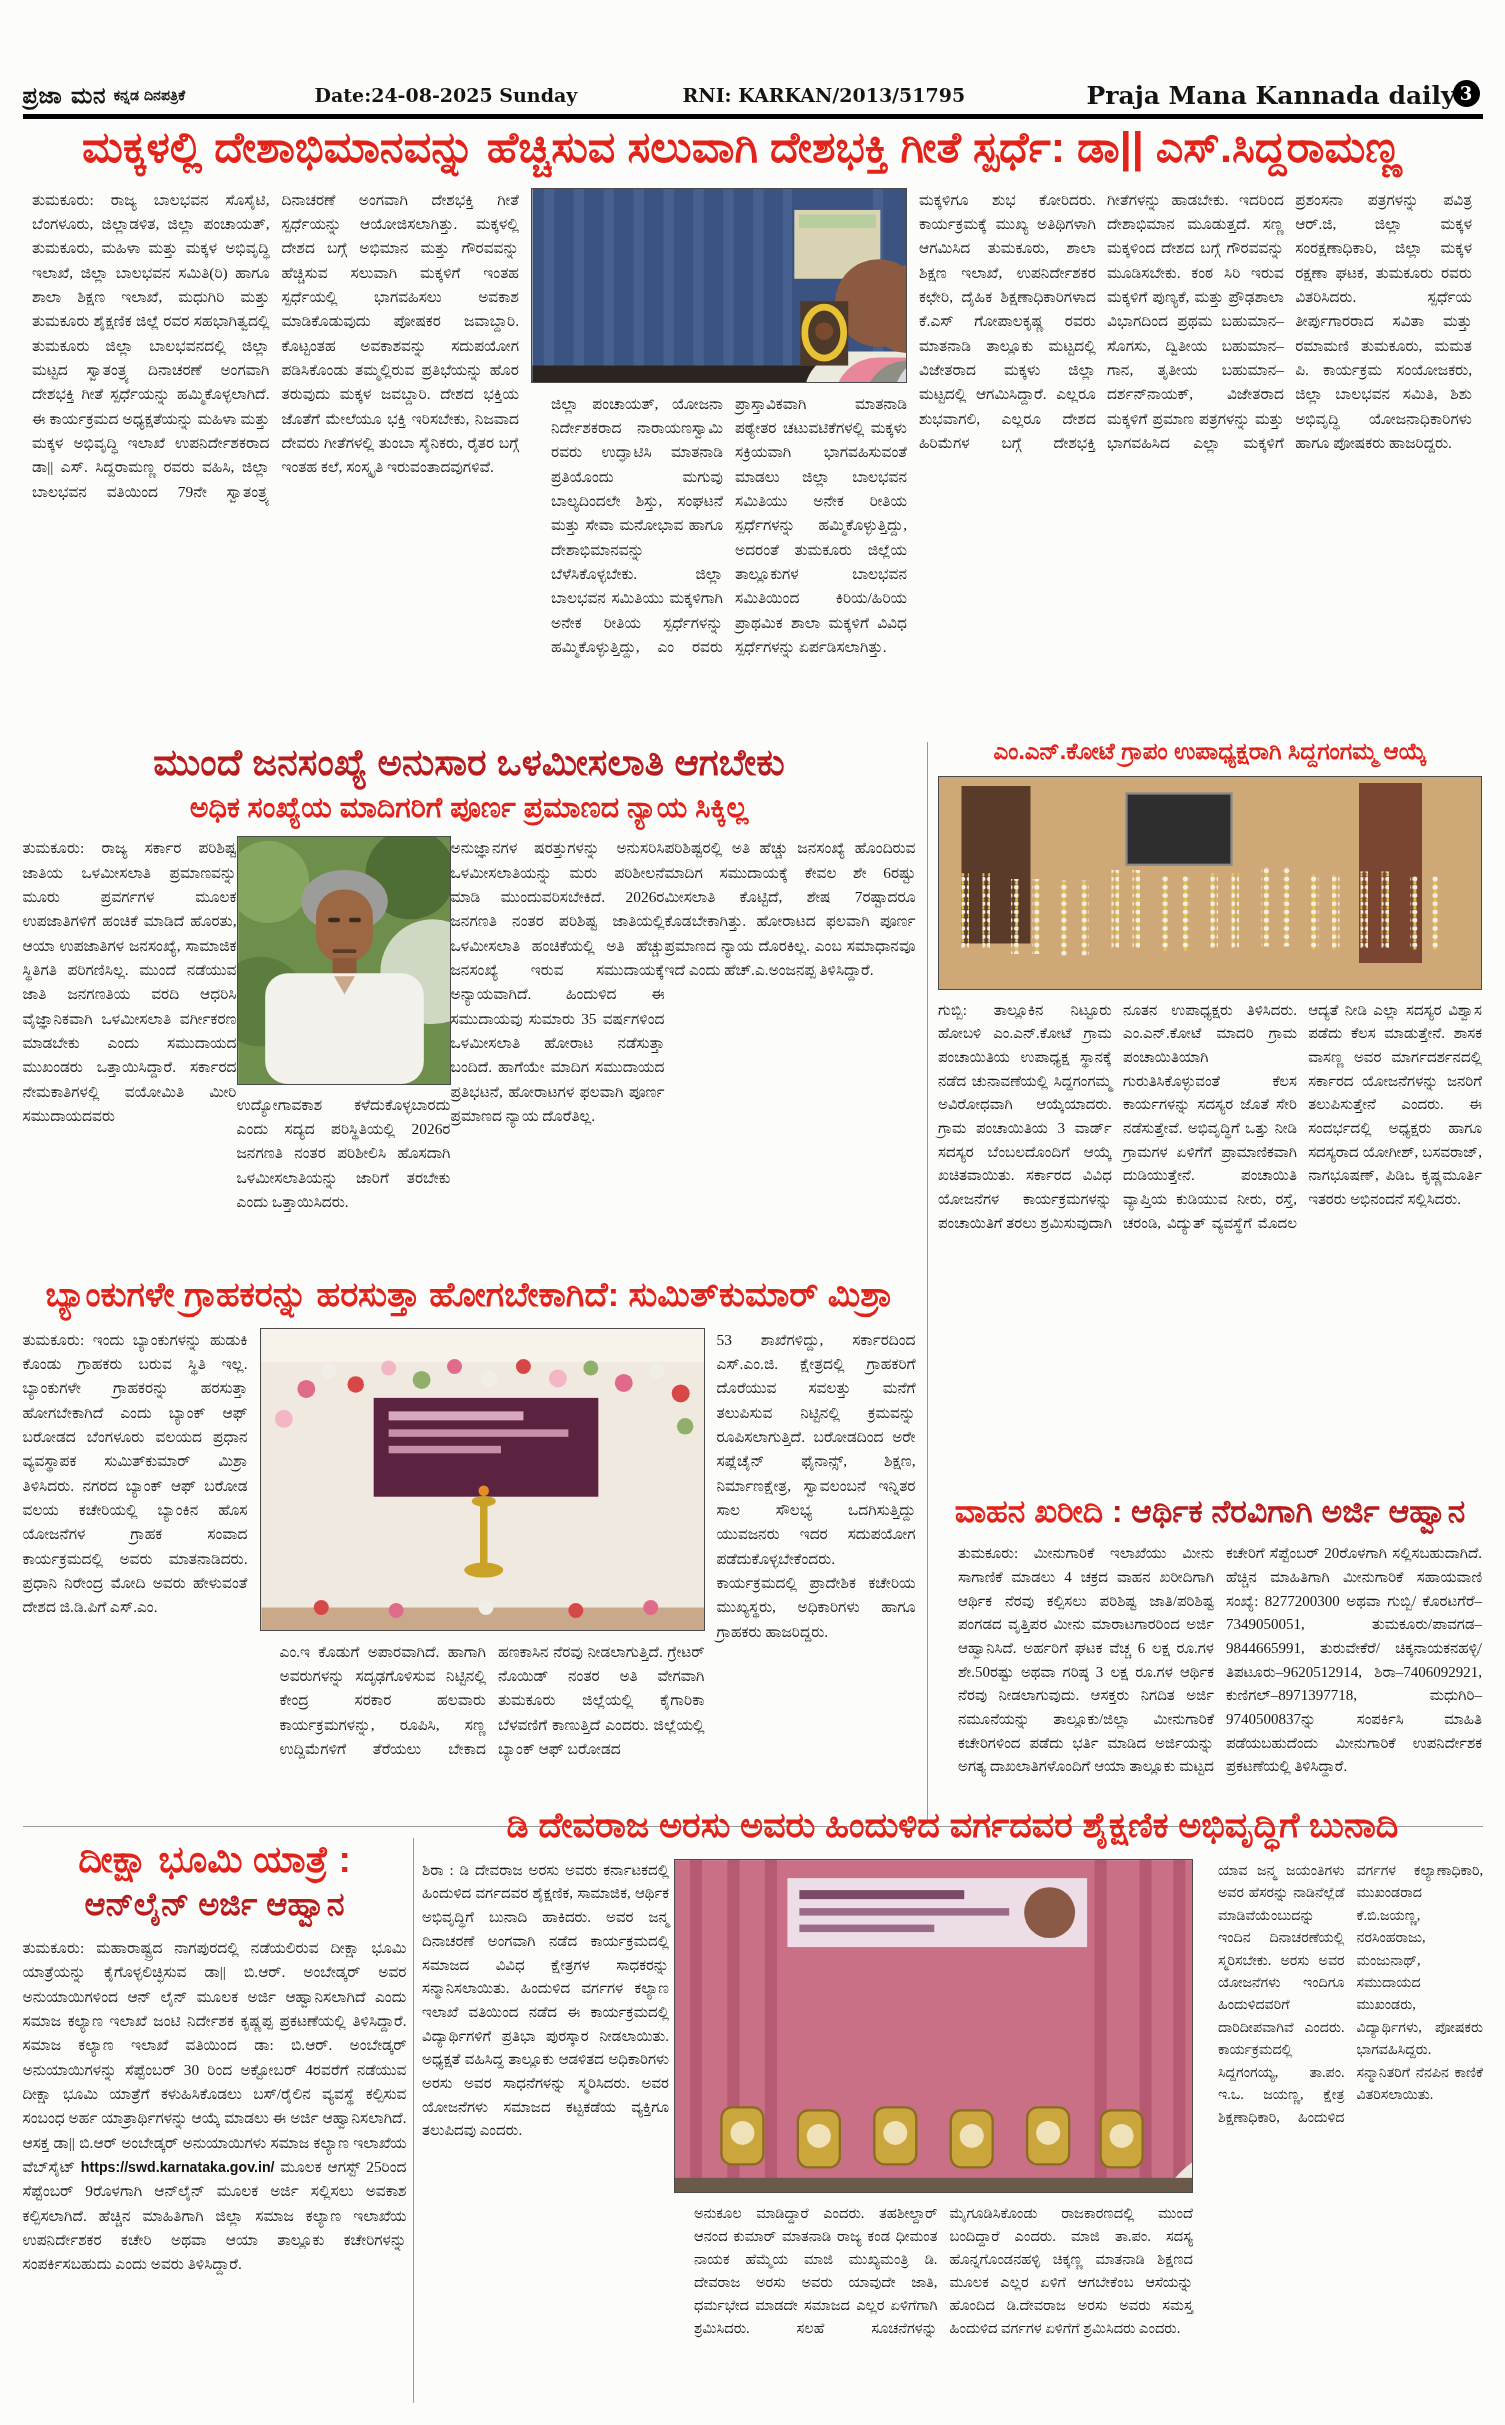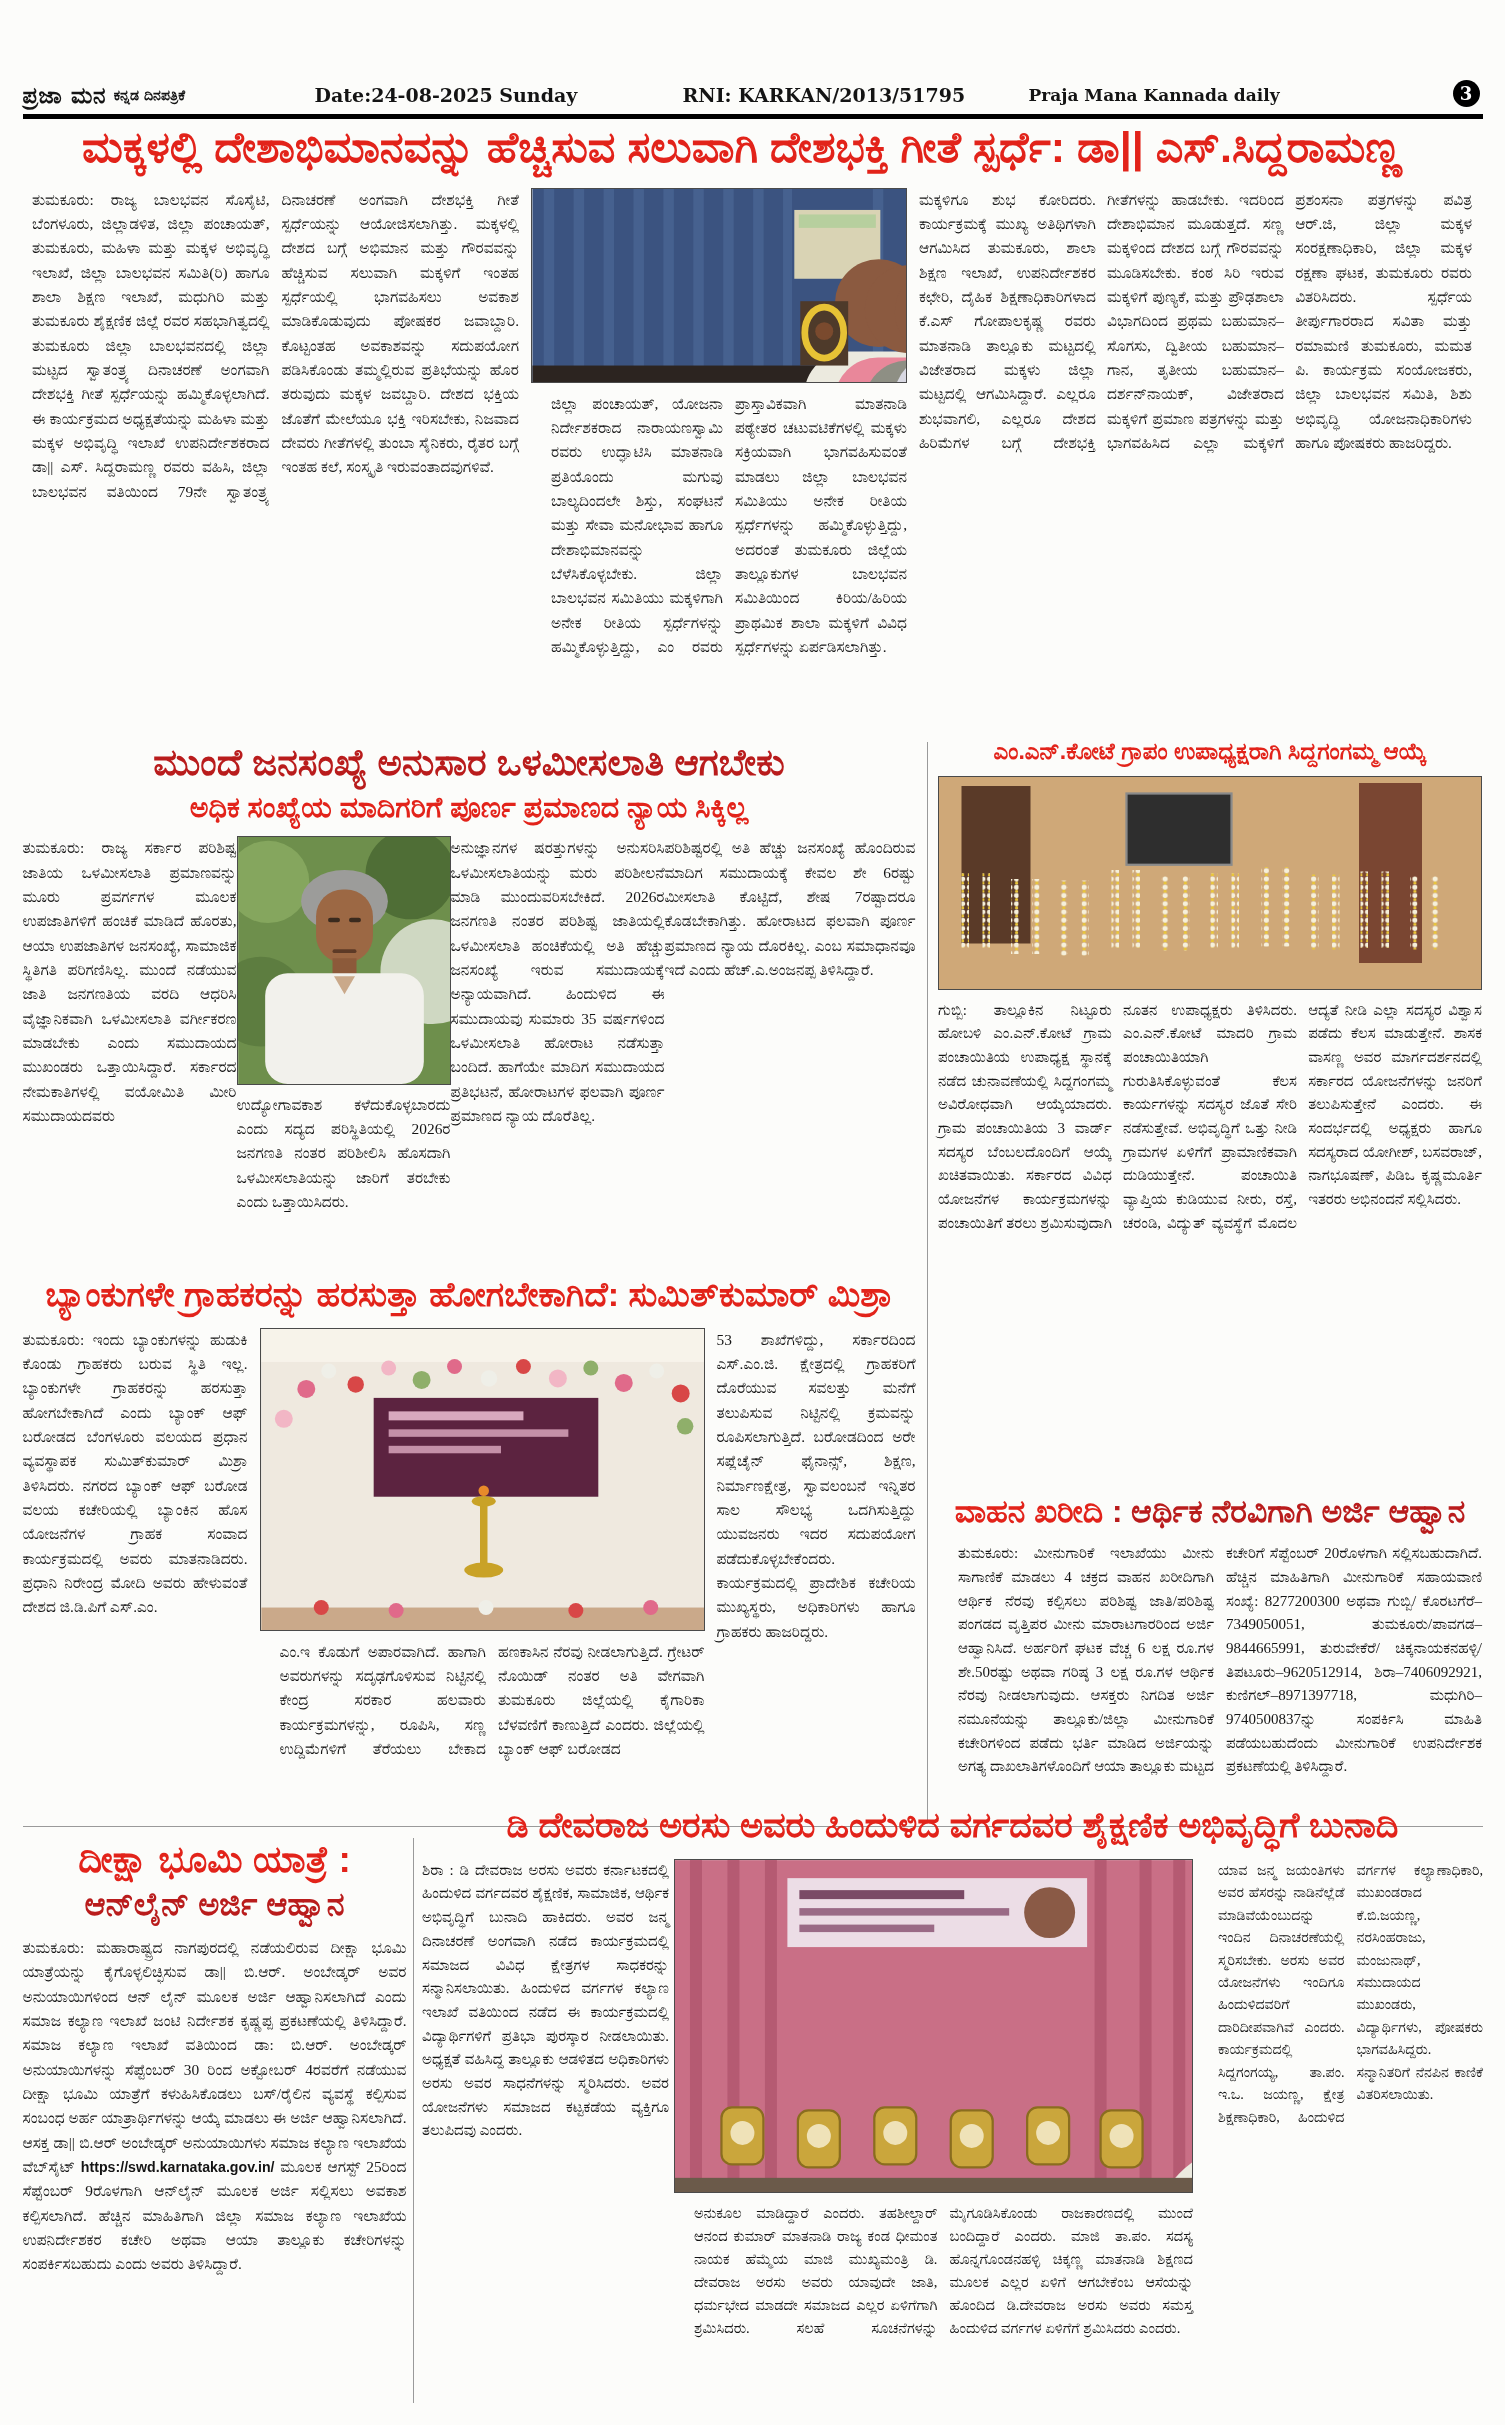--- a/index.html
+++ b/index.html
@@ -5,21 +5,21 @@
   html,body{margin:0;padding:0;background:#8a8a8a;}
   .page{position:relative;width:1505px;height:2426px;background:#fcfcfa;margin:0 auto;
         font-family:"Liberation Serif",serif;color:#141414;overflow:hidden;}
   
   .hdr{position:absolute;left:22.5px;top:78px;width:1460px;height:34px;
        font-family:"DejaVu Serif",serif;font-weight:bold;display:flex;align-items:center;}
   .hdr .logo{font-size:22.5px;letter-spacing:0.7px;}
   .hdr .logo-sub{font-size:14.2px;margin-left:7.5px;font-weight:bold;}
   .hdr .h-date{position:absolute;left:292px;font-size:19px;}
   .hdr .h-rni{position:absolute;left:660px;font-size:19px;}
-  .hdr .h-paper{position:absolute;left:1006px;font-size:17px;}
+  .hdr .h-paper{position:absolute;left:1064px;font-size:25px;}
   .hdr .h-page{position:absolute;right:3px;top:1.5px;width:27px;height:27px;border-radius:50%;
        background:#000;color:#fff;font-size:18px;display:flex;align-items:center;justify-content:center;}
   .hdr-rule{position:absolute;left:22.5px;top:114px;width:1460px;height:5.2px;background:#000;}
   
   .art{position:absolute;}
   .hl{font-family:"Liberation Sans","DejaVu Sans",sans-serif;font-weight:bold;text-align:center;line-height:1.18;}
   .red{color:#e2231a;}
   .blk{color:#b91c1c;}
   .kn{font-size:15.4px;line-height:1.58;text-align:justify;}
   .cols2{column-count:2;column-gap:12px;margin-left:20px;}

